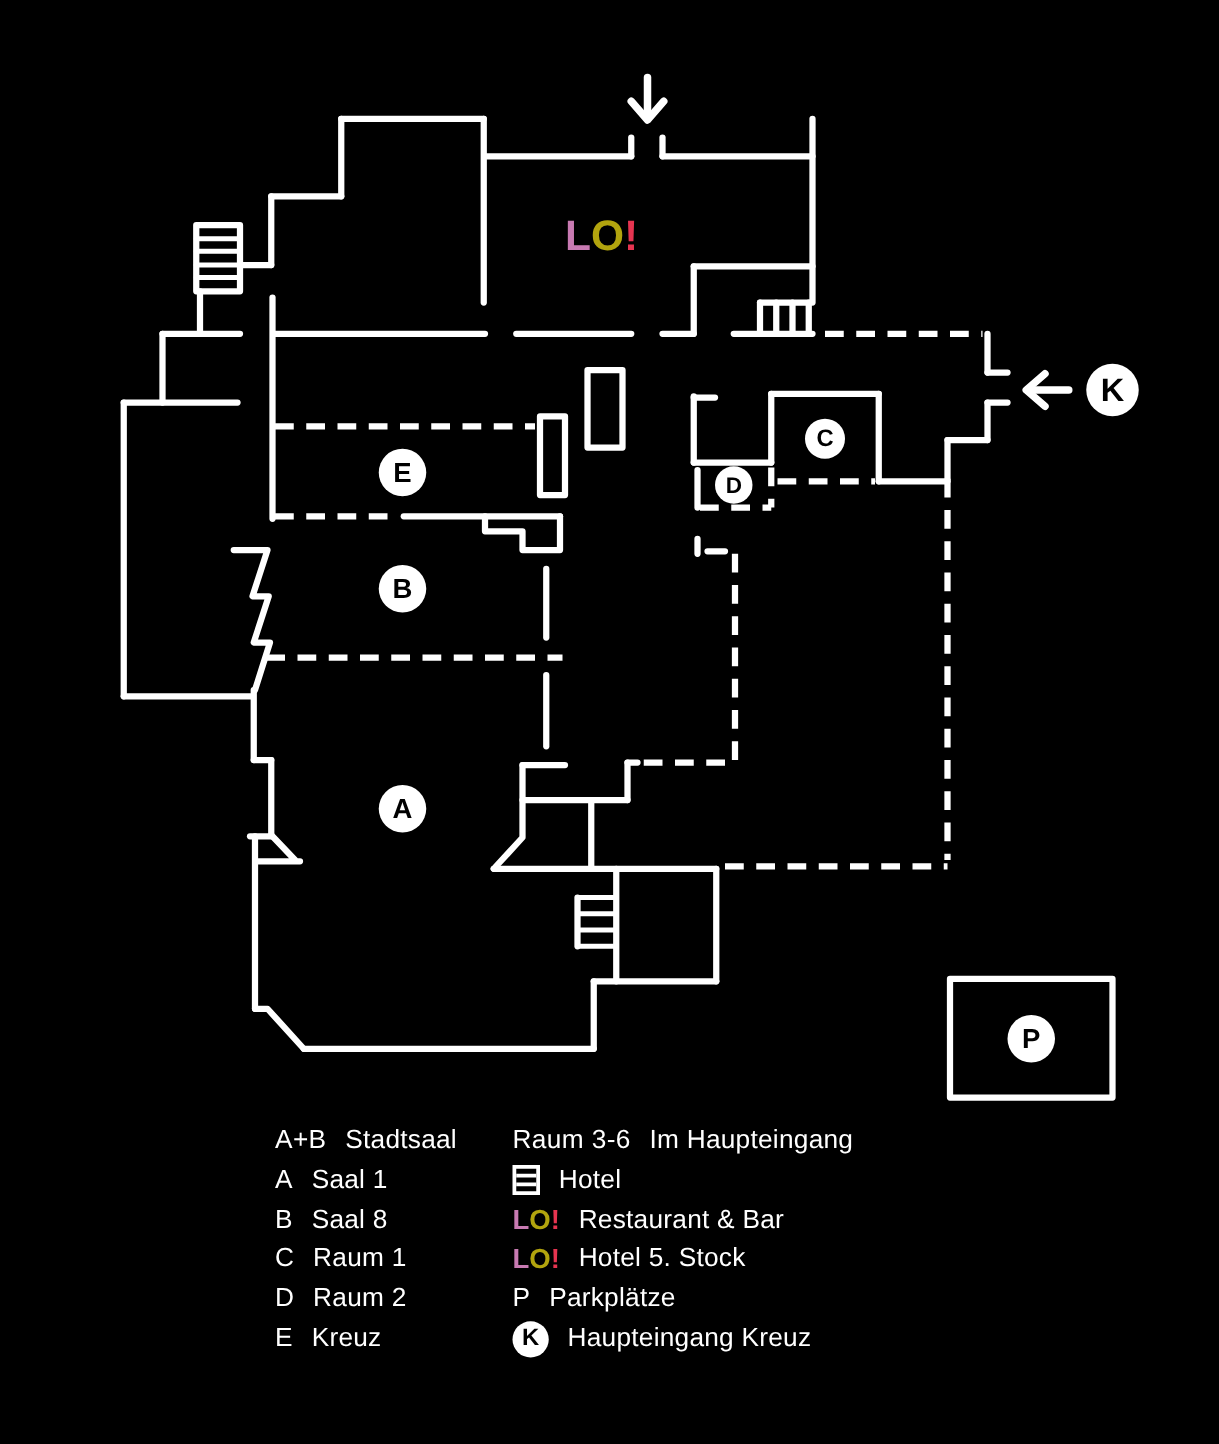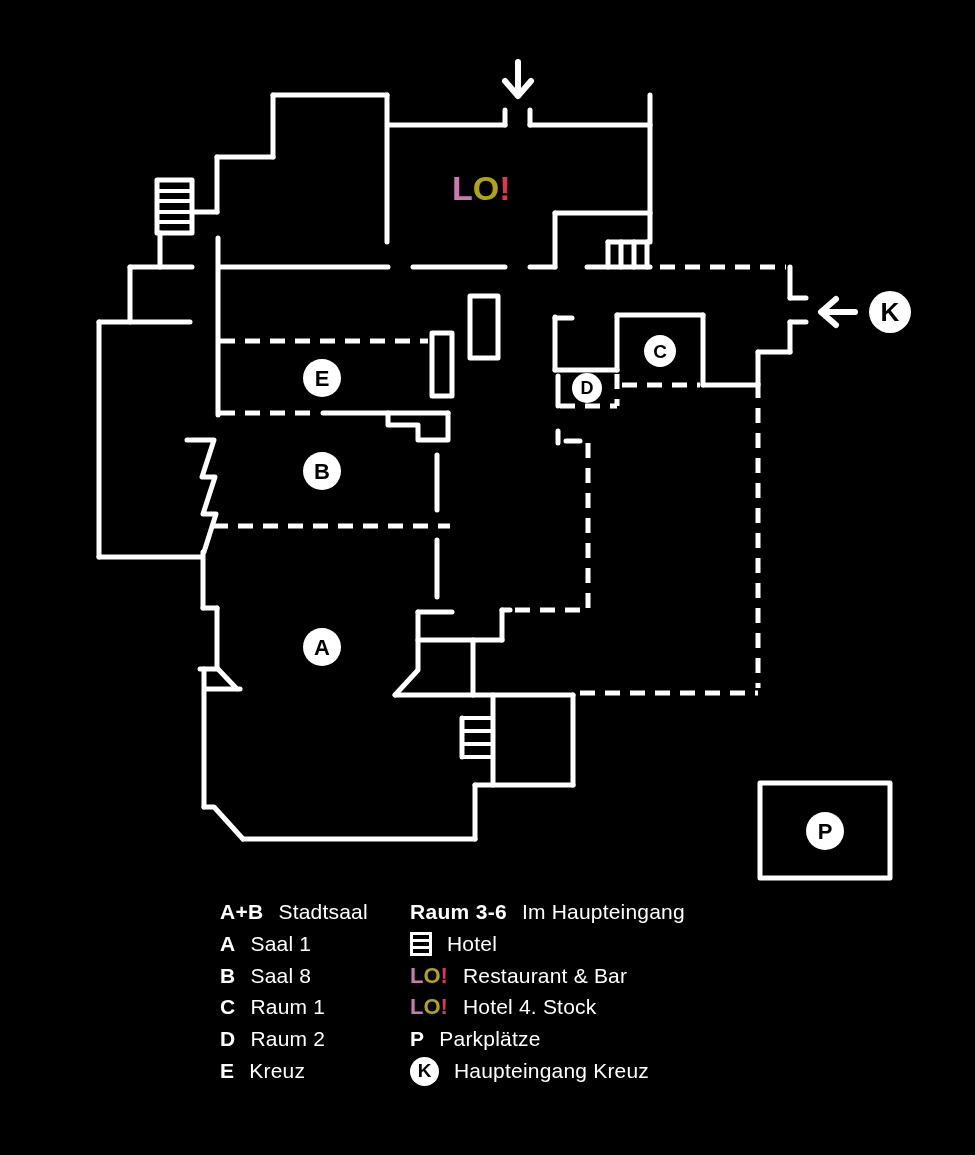--- a/index.html
+++ b/index.html
@@ -2,21 +2,21 @@
 <html><head>
 <meta charset="utf-8">
 <style>
   html,body{margin:0;padding:0;}
   body{width:975px;height:1155px;background:#000;position:relative;overflow:hidden;
        font-family:"Liberation Sans", sans-serif;}
   #stage{position:absolute;left:0;top:0;width:904px;height:1155px;padding-left:34px;}
   svg{position:absolute;left:0;top:0;}
   .legend-row{position:absolute;display:flex;align-items:center;gap:15px;height:28px;
               color:#fff;font-size:21px;white-space:nowrap;}
-  .legend-row .key{font-weight:bold;letter-spacing:.3px;}
+  .legend-row .key{font-weight:normal;letter-spacing:.3px;}
   .legend-row .label{font-weight:normal;letter-spacing:.2px;}
   .col-l{left:220px;} .col-r{left:410px;}
   .r0{top:898px;}.r1{top:930px;}.r2{top:962px;}.r3{top:993px;}.r4{top:1025px;}.r5{top:1057px;}
   .lo{font-weight:bold;font-size:22px;letter-spacing:0;}
   .lo .lp{color:#c87ab2;} .lo .lo-o{color:#b2a40e;} .lo .lb{color:#e63450;}
   .stairs-box{box-sizing:border-box;width:22px;height:24px;border:3px solid #fff;
               display:flex;flex-direction:column;justify-content:space-evenly;}
   .stairs-box i{display:block;height:3px;background:#fff;}
   .k-badge{width:29px;height:29px;border-radius:50%;background:#fff;color:#000;
            display:flex;align-items:center;justify-content:center;
@@ -221,21 +221,21 @@
         <i></i>
       </span>
     <span class="label">Hotel</span>
   </div>
   <div class="legend-row col-r r2">
     <span class="lo"><span class="lp">L</span><span class="lo-o">O</span><span class="lb">!</span></span>
     <span class="label">Restaurant &amp; Bar</span>
   </div>
   <div class="legend-row col-r r3">
     <span class="lo"><span class="lp">L</span><span class="lo-o">O</span><span class="lb">!</span></span>
-    <span class="label">Hotel 4. Stock</span>
+    <span class="label">Hotel 5. Stock</span>
   </div>
   <div class="legend-row col-r r4">
     <span class="key">P</span>
     <span class="label">Parkplätze</span>
   </div>
   <div class="legend-row col-r r5">
     <span class="k-badge">K</span>
     <span class="label">Haupteingang Kreuz</span>
   </div>
 

